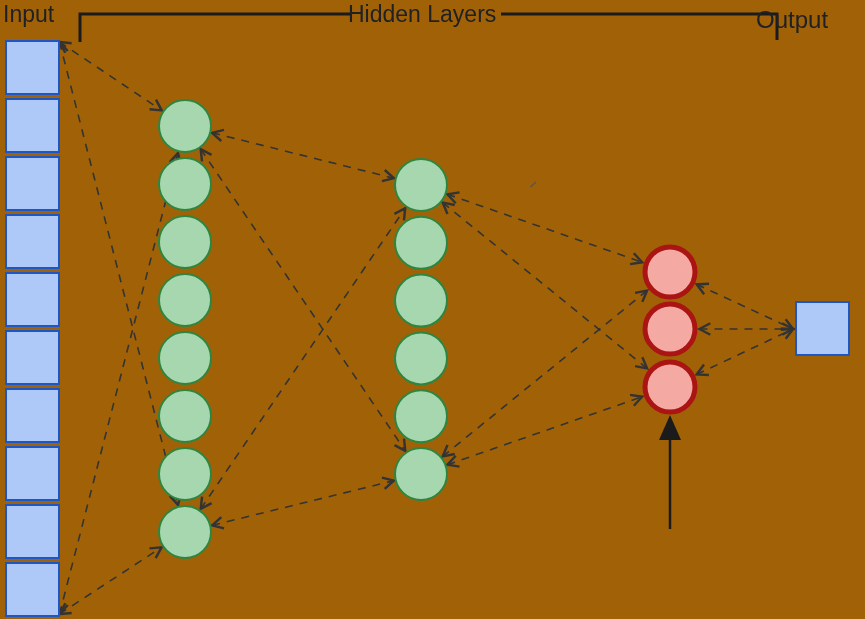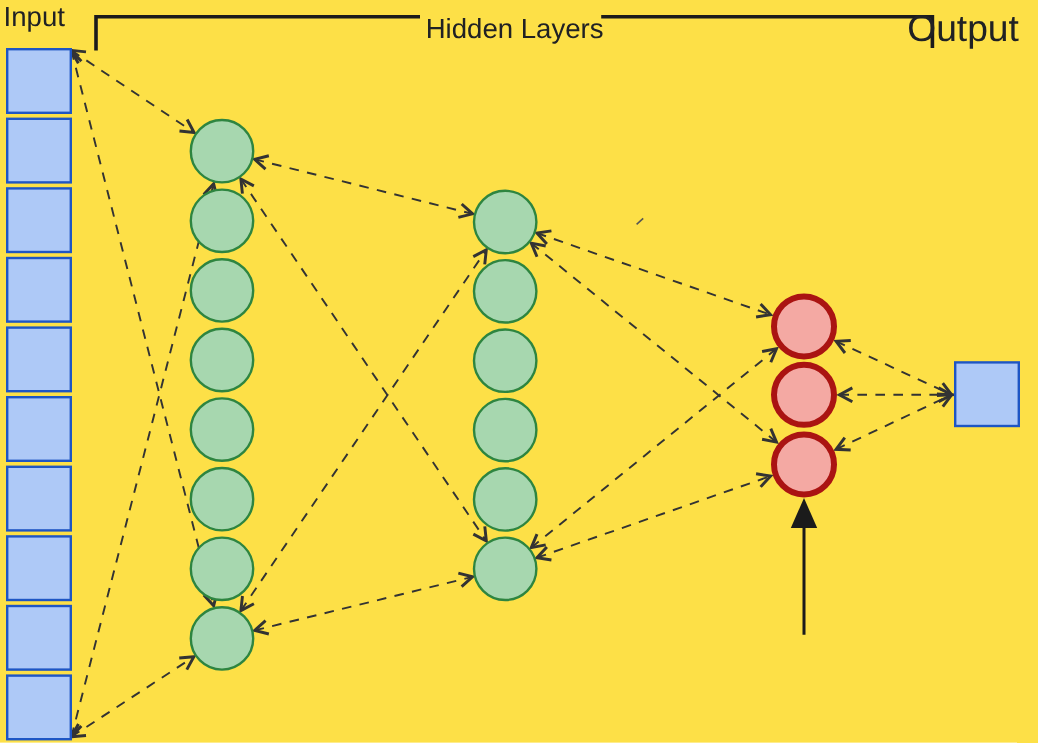--- a/index.html
+++ b/index.html
@@ -1,22 +1,22 @@
 <!DOCTYPE html>
 <html><head>
 <meta charset="utf-8">
 <style>
   html,body{margin:0;padding:0;background:#ffffff;}
-  .stage{position:relative;width:865px;height:619px;background:#fde047;overflow:hidden;
+  .stage{position:relative;width:865px;height:619px;background:#a16207;overflow:hidden;
          font-family:"Liberation Sans",sans-serif;}
   svg{position:absolute;left:0;top:0;}
   .lbl{position:absolute;color:#202124;white-space:nowrap;}
   .lbl-input{left:3px;top:1px;font-size:23px;}
-  .lbl-hidden{left:348px;top:11px;width:155px;text-align:right;font-size:23px;}
-  .lbl-output{left:756px;top:6px;font-size:31px;}
+  .lbl-hidden{left:348px;top:1px;width:155px;text-align:left;font-size:23px;}
+  .lbl-output{left:756px;top:6px;font-size:24px;}
   .lbl-emb{left:570px;top:527px;width:200px;text-align:center;font-size:33px;}
 </style>
 </head>
 <body>
 
 <div class="stage">
 
   <svg id="net" width="865" height="619" viewBox="0 0 865 619">
     <defs>
       <marker id="ah" viewBox="0 0 10 10" refX="8.5" refY="5" markerWidth="9" markerHeight="9" orient="auto-start-reverse">

